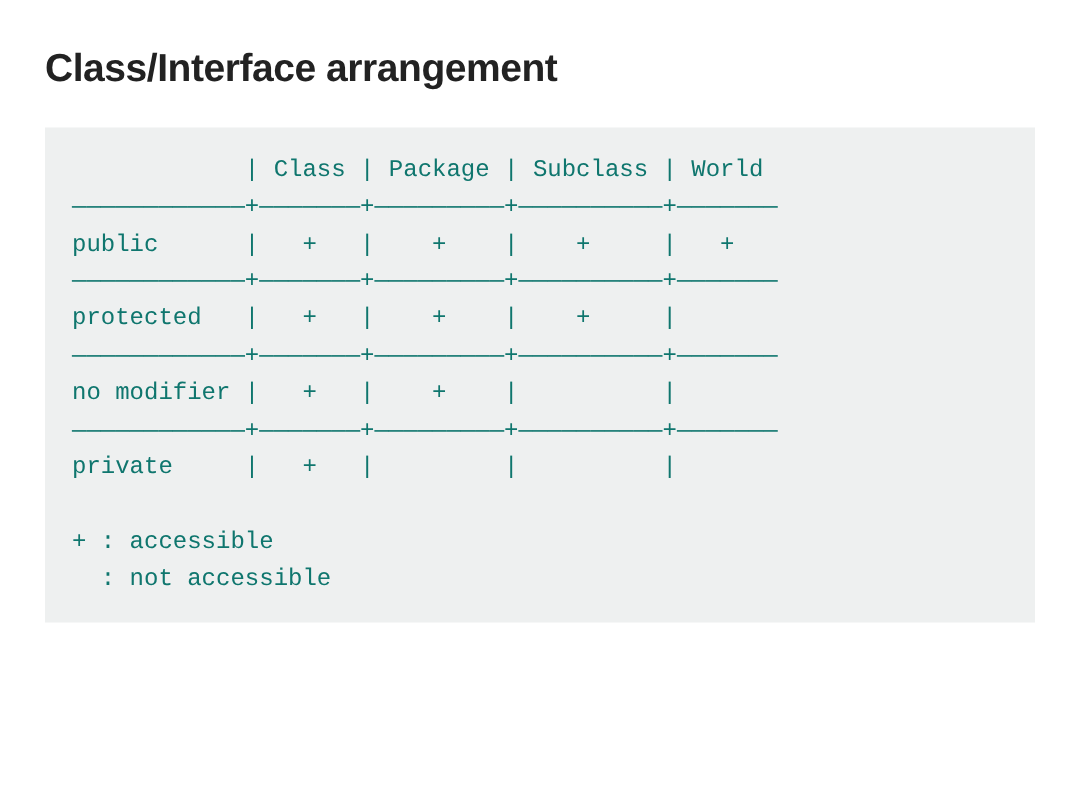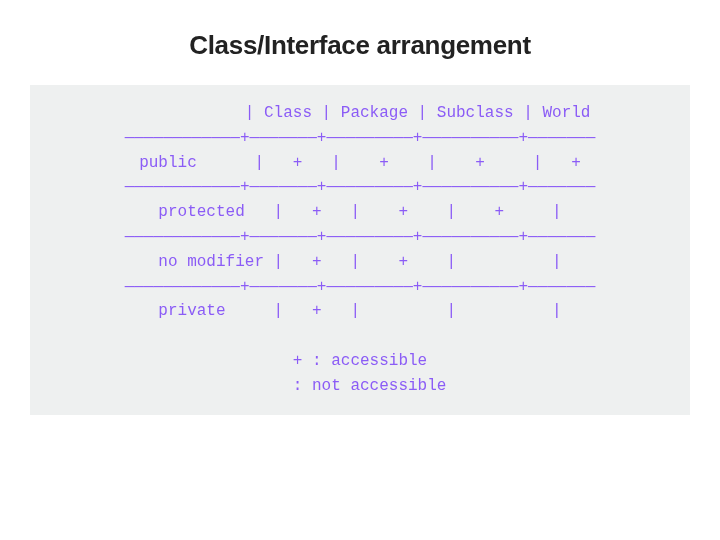--- a/index.html
+++ b/index.html
@@ -1,35 +1,35 @@
 <!DOCTYPE html>
 <html><head>
   <meta charset="utf-8">
   <style>
-    * { margin: 0; padding: 0; box-sizing: border-box; text-align: center; }
+    * { margin: 0; padding: 0; box-sizing: border-box; }
     body {
       width: 720px;
       height: 540px;
       background: #fff;
       font-family: -apple-system, BlinkMacSystemFont, "Segoe UI", Arial, sans-serif;
       padding: 30px 30px 0 30px;
     }
     .title {
       font-size: 26px;
       font-weight: 700;
       color: #222;
       letter-spacing: -0.3px;
       margin-bottom: 24px;
     }
     .code-block {
       background: #eef0f0;
       padding: 16px 18px 16px 18px;
       font-family: "Consolas", "Courier New", monospace;
       font-size: 16px;
-      color: #8b5cf6;
+      color: #0f766e;
       line-height: 1.55;
       white-space: pre;
       overflow: hidden;
     }
   </style>
 </head>
 <body>
 
 <h1 class="title">Class/Interface arrangement</h1>
 

